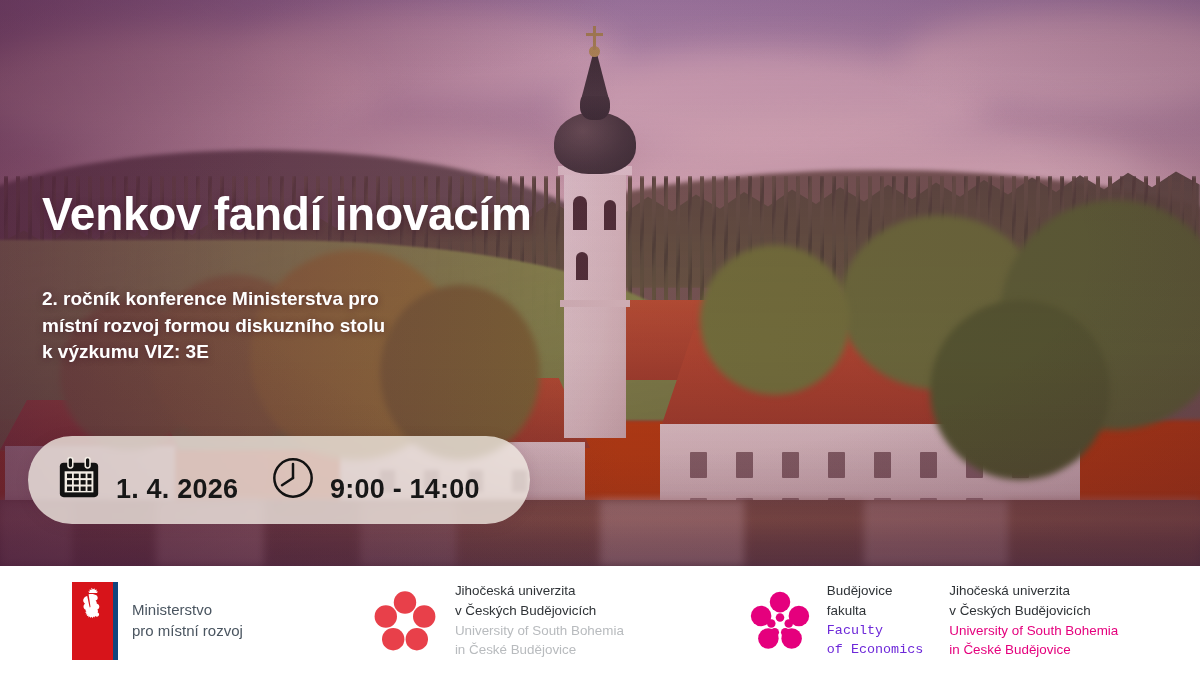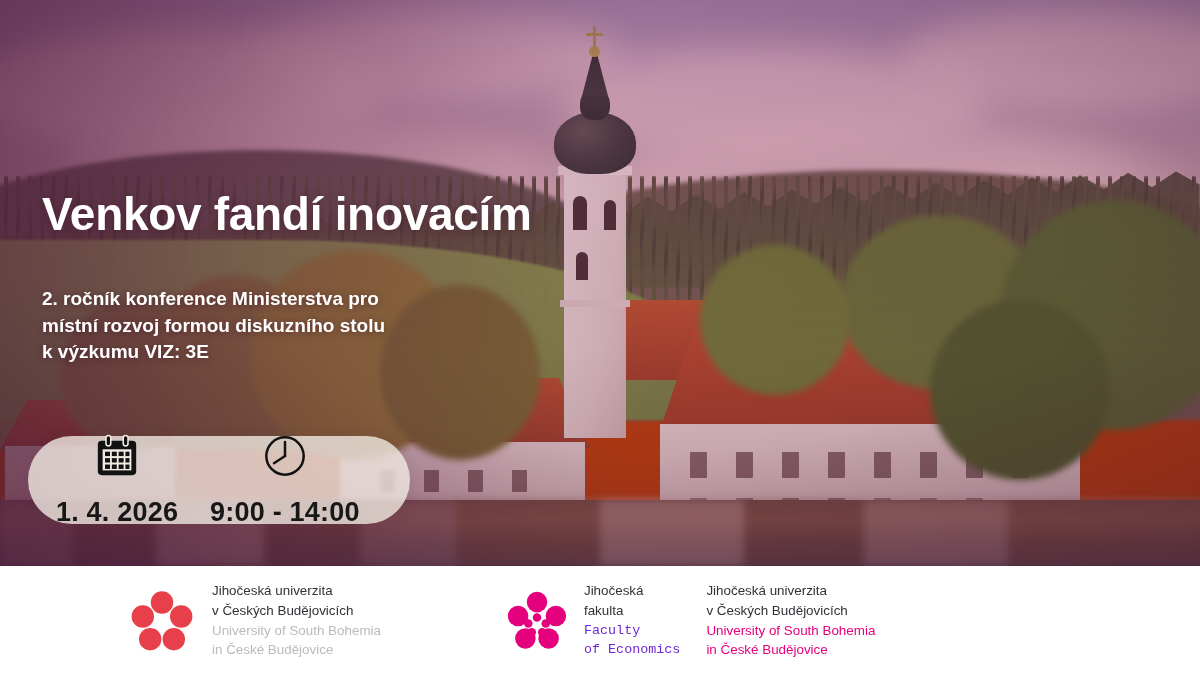--- a/index.html
+++ b/index.html
@@ -230,21 +230,21 @@
   .pill{
     position:absolute;left:28px;top:436px;z-index:7;
     height:88px;
     display:flex;align-items:center;
     padding:0 34px 0 22px;
     border-radius:44px;
     background:rgba(242,236,228,.78);
     backdrop-filter:blur(2px);
     box-shadow:0 2px 14px rgba(70,25,50,.12);
   }
-  .pill-item{display:flex;align-items:center;gap:14px;padding:0 16px;flex-direction:column;}
+  .pill-item{display:flex;align-items:flex-end;gap:14px;padding:0 16px;}
   .pill-item:first-child{padding-left:6px;}
   .pill-text{
     font-size:27px;font-weight:700;color:#171717;
     letter-spacing:.2px;white-space:nowrap;
   }
   .ico{display:block;}
 
   
   .footer{
     position:absolute;left:0;top:566px;width:1200px;height:109px;
@@ -412,20 +412,48 @@
         </span>
         <span class="pill-text">9:00 - 14:00</span>
       </div>
 
 
     </div>
   </div>
 
   <div class="footer">
 
+    <div class="logo logo-mmr">
+      <div class="mmr-flag">
+        <div class="blue"></div>
+        <svg class="mmr-lion" viewBox="0 0 30 34" aria-hidden="true">
+          <g fill="#ffffff">
+            <path d="M13.5 2.4 l1.2-1.6 1.2 1.6 1.5-1.2 .5 1.9 1.8-.6 -.3 2.0 1.6 .1 -1.1 1.5
+                     -7.6 0 -1.1-1.5 1.6-.1 -.3-2.0 1.8 .6 .5-1.9 Z"></path>
+            <path d="M11.6 7.2 c2.6-.5 5.4-.4 7.4 .9 1.5 1.0 2.0 2.4 1.6 3.6 -.3 1.0-1.2 1.6-2.0 1.7
+                     .9 .9 1.3 2.1 1.1 3.2 1.4 .4 2.4 1.4 2.6 2.7 .2 1.4-.6 2.7-1.9 3.3
+                     .7 .9 .8 2.1 .2 3.0 .9 .3 1.5 1.1 1.5 2.0 0 1.2-1.0 2.2-2.2 2.2
+                     -.7 0-1.3-.3-1.7-.8 l-.9 1.6 -1.2-1.0 -.4 1.6 -1.3-1.4
+                     -.8 1.3 -.8-1.6 -1.3 .9 -.1-1.7 -1.6 .4 .5-1.6 -1.7-.2 1.0-1.3
+                     -1.6-.8 1.4-.9 -1.2-1.3 1.6-.2 -.6-1.6 1.6 .5 .1-1.7 1.3 .9
+                     .6-1.5 .8 1.2 1.0-1.2 .2 1.6 1.3-.6 -.3 1.5 1.4-.1 -.8 1.3 1.4 .5
+                     -1.2 .9 1.0 1.1 -1.5 .2 .3 1.4 -1.4-.4 -.3 1.3
+                     M8.4 10.5 c-.9 .6-1.4 1.6-1.2 2.6 .2 1.0 1.0 1.7 2.0 1.8"></path>
+            <path d="M10.2 9.0 c-2.0 .5-3.5 1.9-3.9 3.6 -.4 1.6 .3 3.2 1.7 4.1
+                     -1.3 1.0-1.8 2.6-1.3 4.1 .5 1.5 1.9 2.5 3.5 2.6
+                     -.6 1.1-.4 2.4 .5 3.3 .9 .9 2.3 1.1 3.4 .5"></path>
+            <circle cx="17.6" cy="10.6" r="1.0"></circle>
+          </g>
+        </svg>
+      </div>
+      <div class="mmr-text">
+        <div>Ministerstvo</div>
+        <div>pro místní rozvoj</div>
+      </div>
+    </div>
 
     <div class="logo logo-ju">
       <svg class="rose-red" viewBox="0 0 64 64" aria-hidden="true">
         <g fill="#e8404a">
           <circle cx="32" cy="13.5" r="11.2"></circle>
           <circle cx="12.8" cy="27.5" r="11.2"></circle>
           <circle cx="51.2" cy="27.5" r="11.2"></circle>
           <circle cx="20.2" cy="50.2" r="11.2"></circle>
           <circle cx="43.8" cy="50.2" r="11.2"></circle>
         </g>
@@ -447,21 +475,21 @@
           <circle cx="20.0" cy="50.0" r="10.6"></circle>
           <circle cx="44.0" cy="50.0" r="10.6"></circle>
           <circle cx="32" cy="28.5" r="4.4"></circle>
           <circle cx="23.0" cy="34.6" r="4.4"></circle>
           <circle cx="41.0" cy="34.6" r="4.4"></circle>
           <circle cx="26.6" cy="43.6" r="4.4"></circle>
           <circle cx="37.4" cy="43.6" r="4.4"></circle>
         </g>
       </svg>
       <div class="ef-block">
-        <div class="ef-cz">Jihočeská</div>
+        <div class="ef-cz">Budějovice</div>
         <div class="ef-cz">fakulta</div>
         <div class="ef-en">Faculty</div>
         <div class="ef-en">of Economics</div>
       </div>
       <div class="ef-ju">
         <div class="ef-ju-cz">Jihočeská univerzita</div>
         <div class="ef-ju-cz">v Českých Budějovicích</div>
         <div class="ef-ju-en">University of South Bohemia</div>
         <div class="ef-ju-en">in České Budějovice</div>
       </div>

